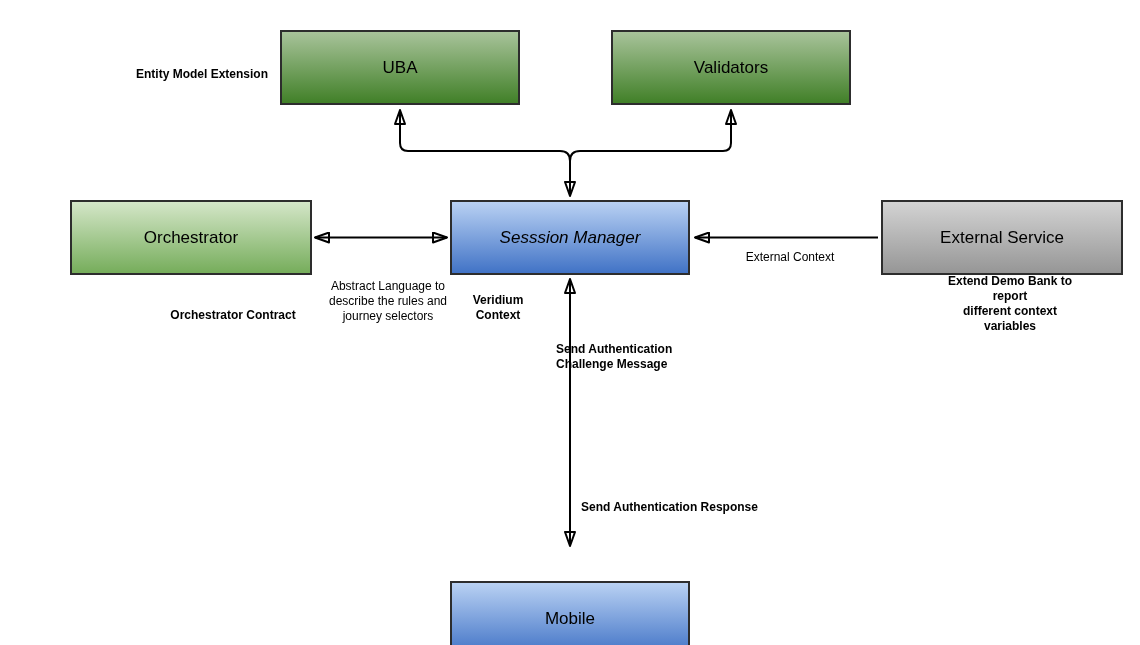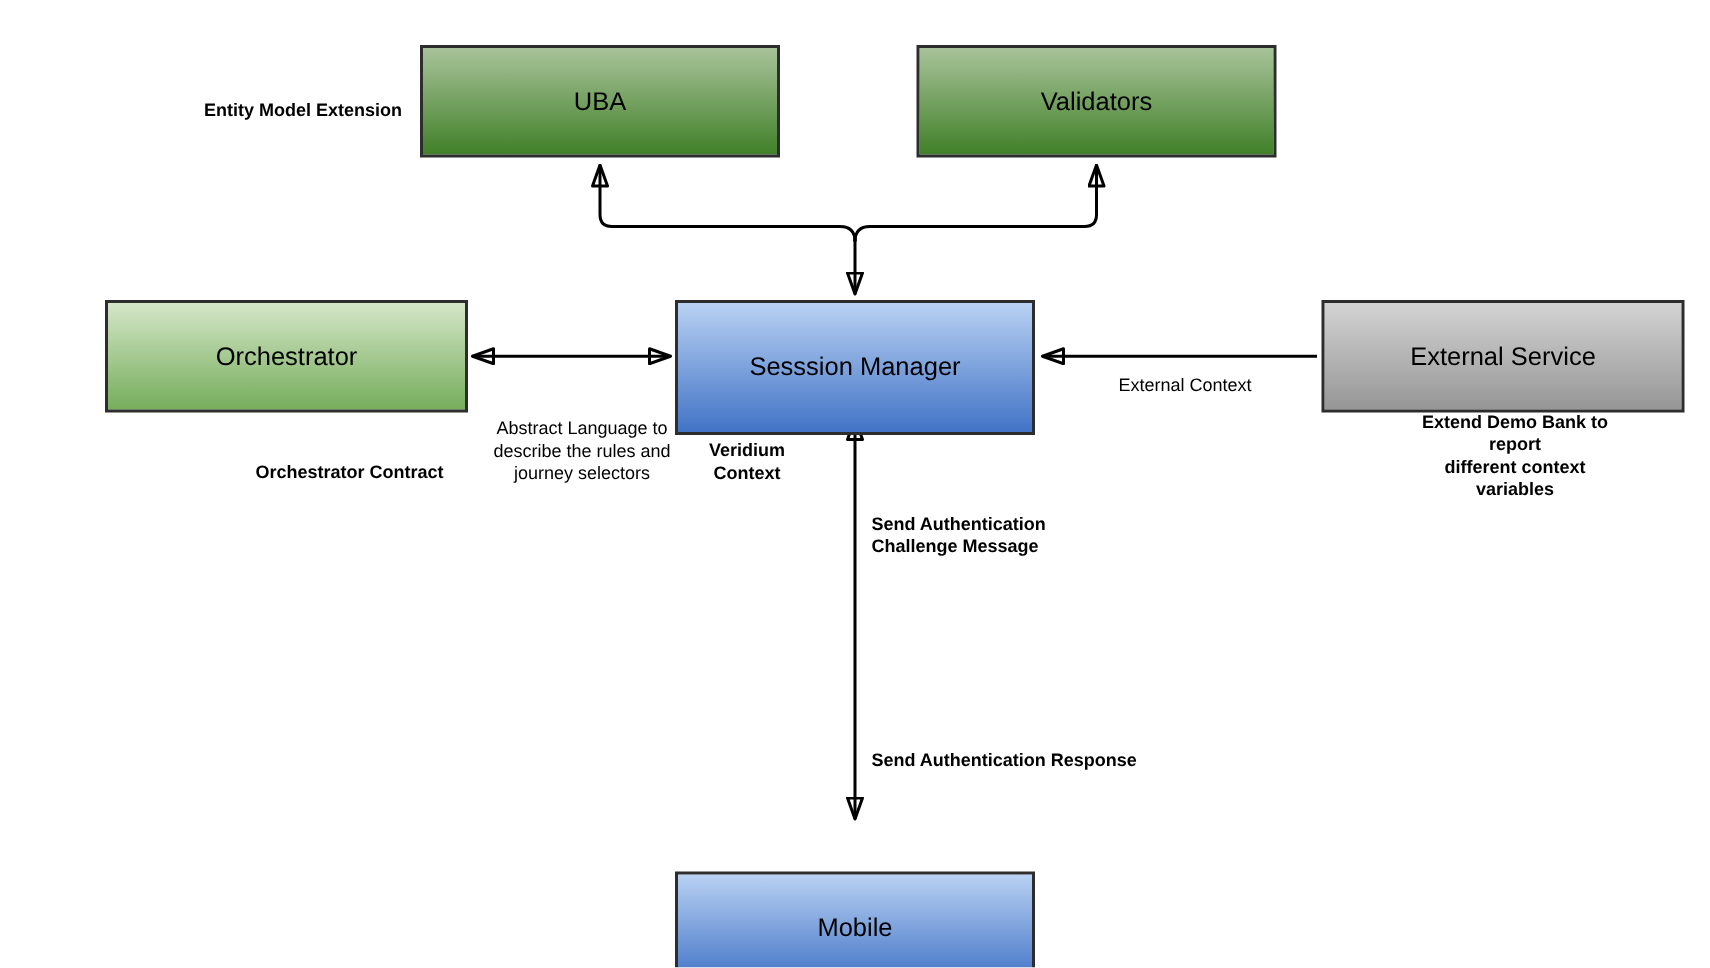--- a/index.html
+++ b/index.html
@@ -19,21 +19,21 @@
     text-align:center;
   }
   .node-green-dark{background:linear-gradient(#a8c39a,#418028);}
   .node-green-light{background:linear-gradient(#d4e6c8,#76ad5b);}
   .node-blue{background:linear-gradient(#b9d1f3,#4173c6);}
   .node-gray{background:linear-gradient(#d3d3d3,#969696);}
 
   #n-uba{left:280px;top:30px;width:240px;height:75px;}
   #n-validators{left:611px;top:30px;width:240px;height:75px;}
   #n-orchestrator{left:70px;top:200px;width:242px;height:75px;}
-  #n-session{left:450px;top:200px;width:240px;height:90px;}
+  #n-session{left:450px;top:200px;width:240px;height:75px;font-style:italic;}
   #n-external{left:881px;top:200px;width:242px;height:75px;}
   #n-mobile{left:450px;top:549px;width:240px;height:76px;margin-top:32px;}
 
   svg.wires{position:absolute;left:0;top:0;width:1140px;height:645px;pointer-events:none;}
   svg.wires path{stroke:#000000;stroke-width:2;fill:none;stroke-linejoin:round;}
 
   .lbl{
     position:absolute;
     font-size:12px;color:#000000;
     line-height:15px;
@@ -43,21 +43,21 @@
   }
   .lbl.bold{font-weight:bold;}
   .lbl.left{text-align:left;transform:translate(0,-50%);}
 
   #lbl-entity{left:190px;top:74px;padding-left:24px;}
   #lbl-abstract{left:376px;top:301px;margin-left:12px;}
   #lbl-orch-contract{left:233px;top:315px;}
   #lbl-veridium{left:498px;top:308px;}
   #lbl-ext-context{left:790px;top:257px;}
   #lbl-extend-demo{left:1010px;top:304px;}
-  #lbl-challenge{left:581px;top:357px;}
+  #lbl-challenge{left:556px;top:357px;}
   #lbl-response{left:581px;top:507px;}
 </style>
 </head>
 <body>
 
 <div id="canvas">
 
   <svg class="wires" viewBox="0 0 1140 645">
     <defs>
       <marker id="ah" markerUnits="userSpaceOnUse" markerWidth="16" markerHeight="12" refX="15" refY="6" orient="auto-start-reverse">

